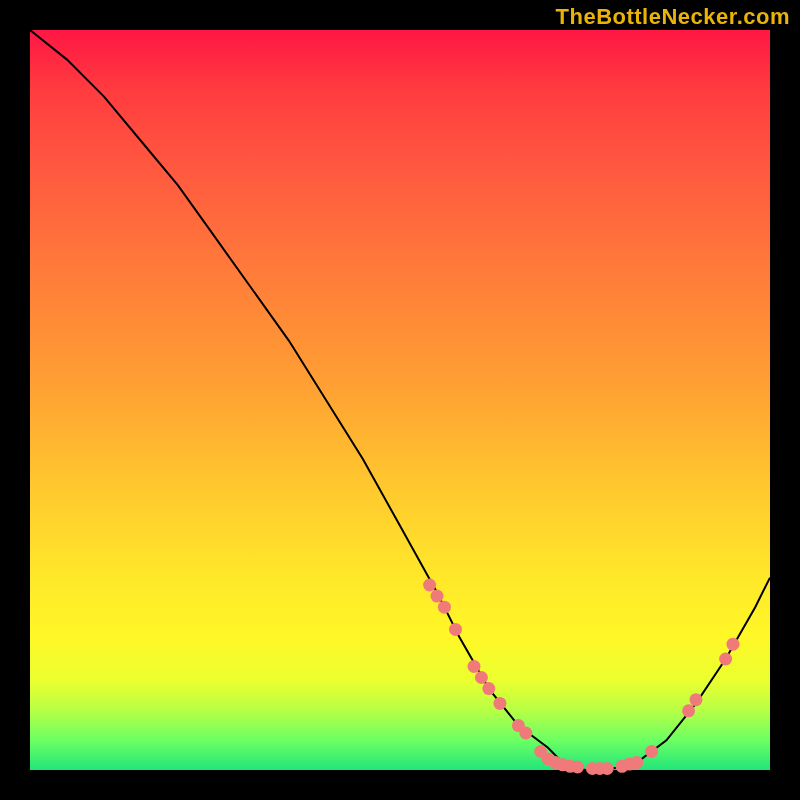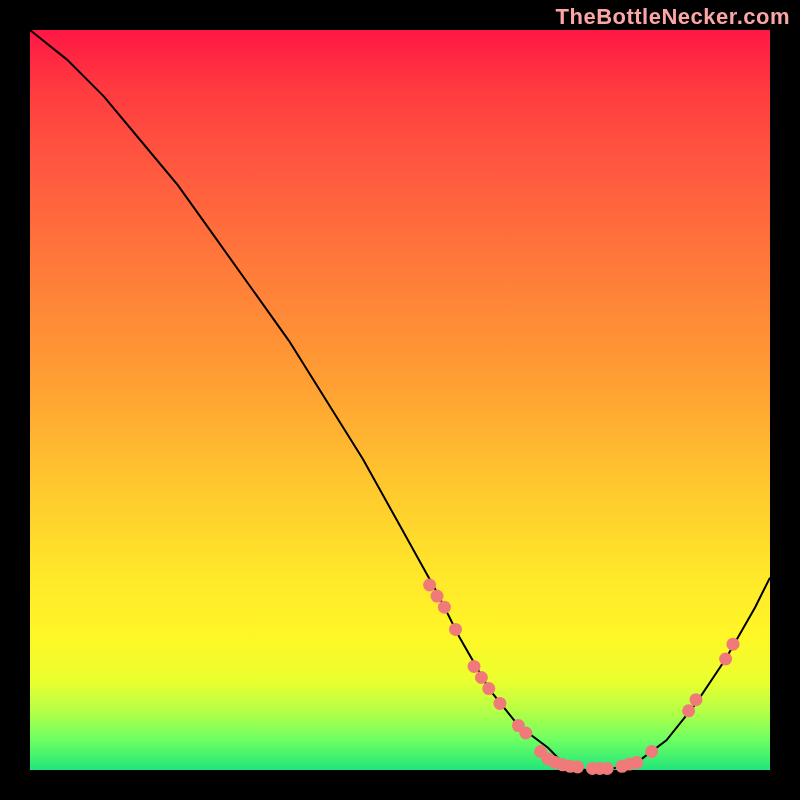--- a/index.html
+++ b/index.html
@@ -14,21 +14,21 @@
   .frame {
     position: relative;
     width: 800px;
     height: 800px;
     background: #000;
   }
   .watermark {
     position: absolute;
     top: 4px;
     right: 10px;
-    color: #fca5a5;
+    color: #eab308;
     font-size: 22px;
     font-weight: bold;
     letter-spacing: 0.5px;
     z-index: 60;
     margin-left: 34px;
   }
   .plot-area {
     position: absolute;
     left: 30px;
     top: 30px;

